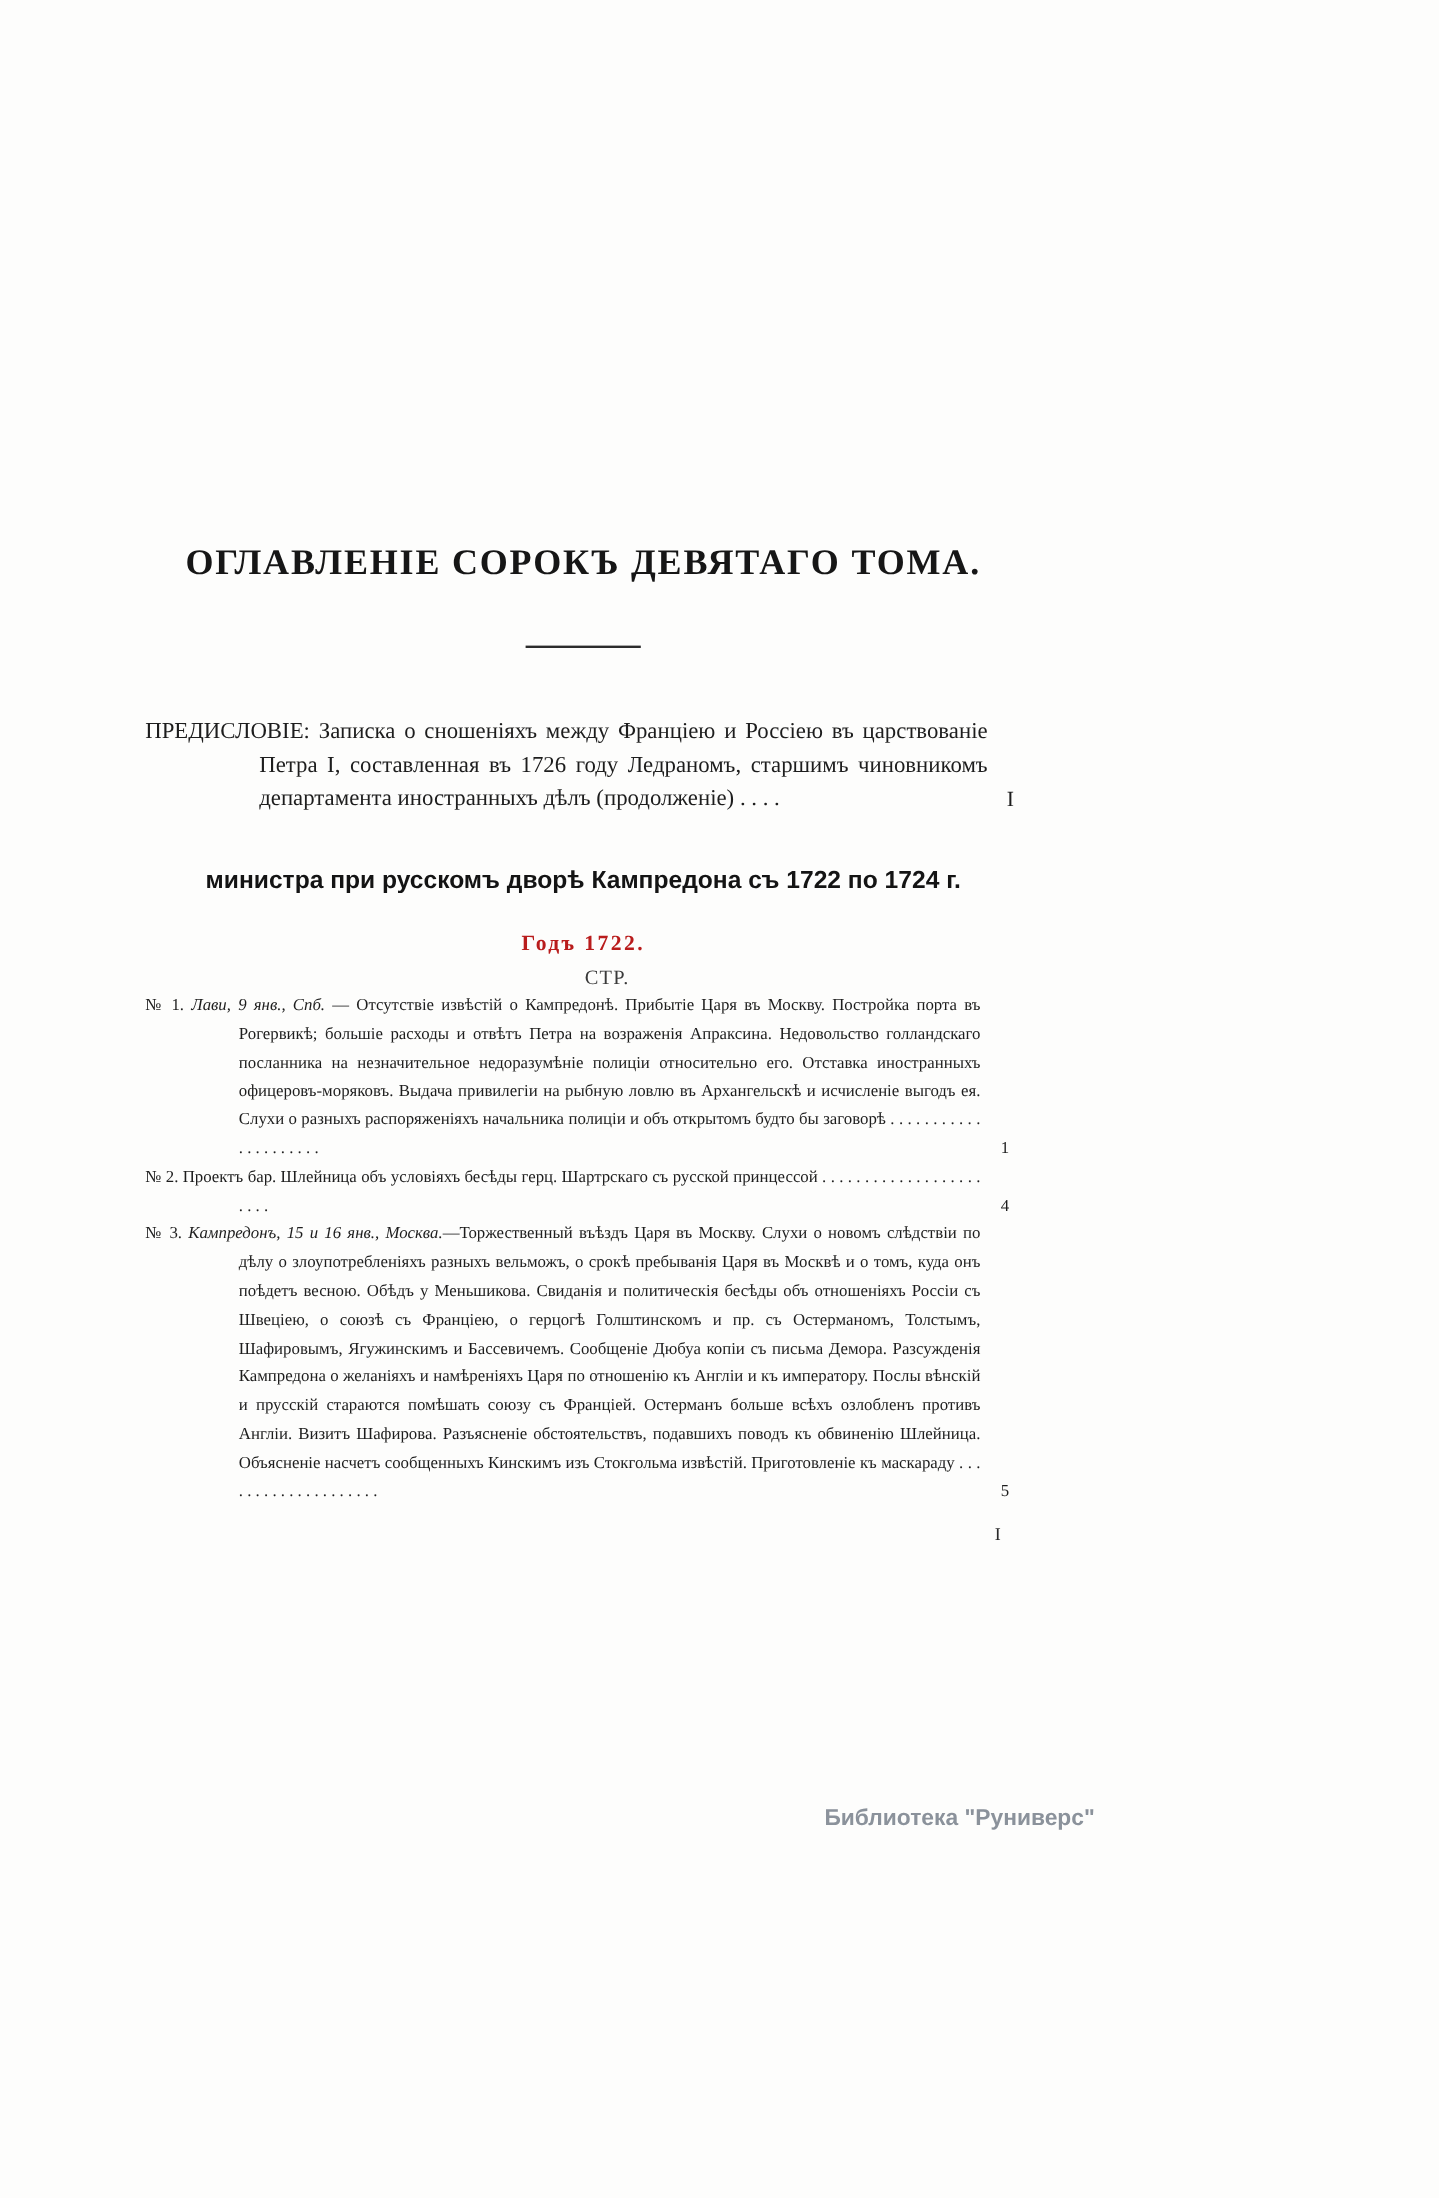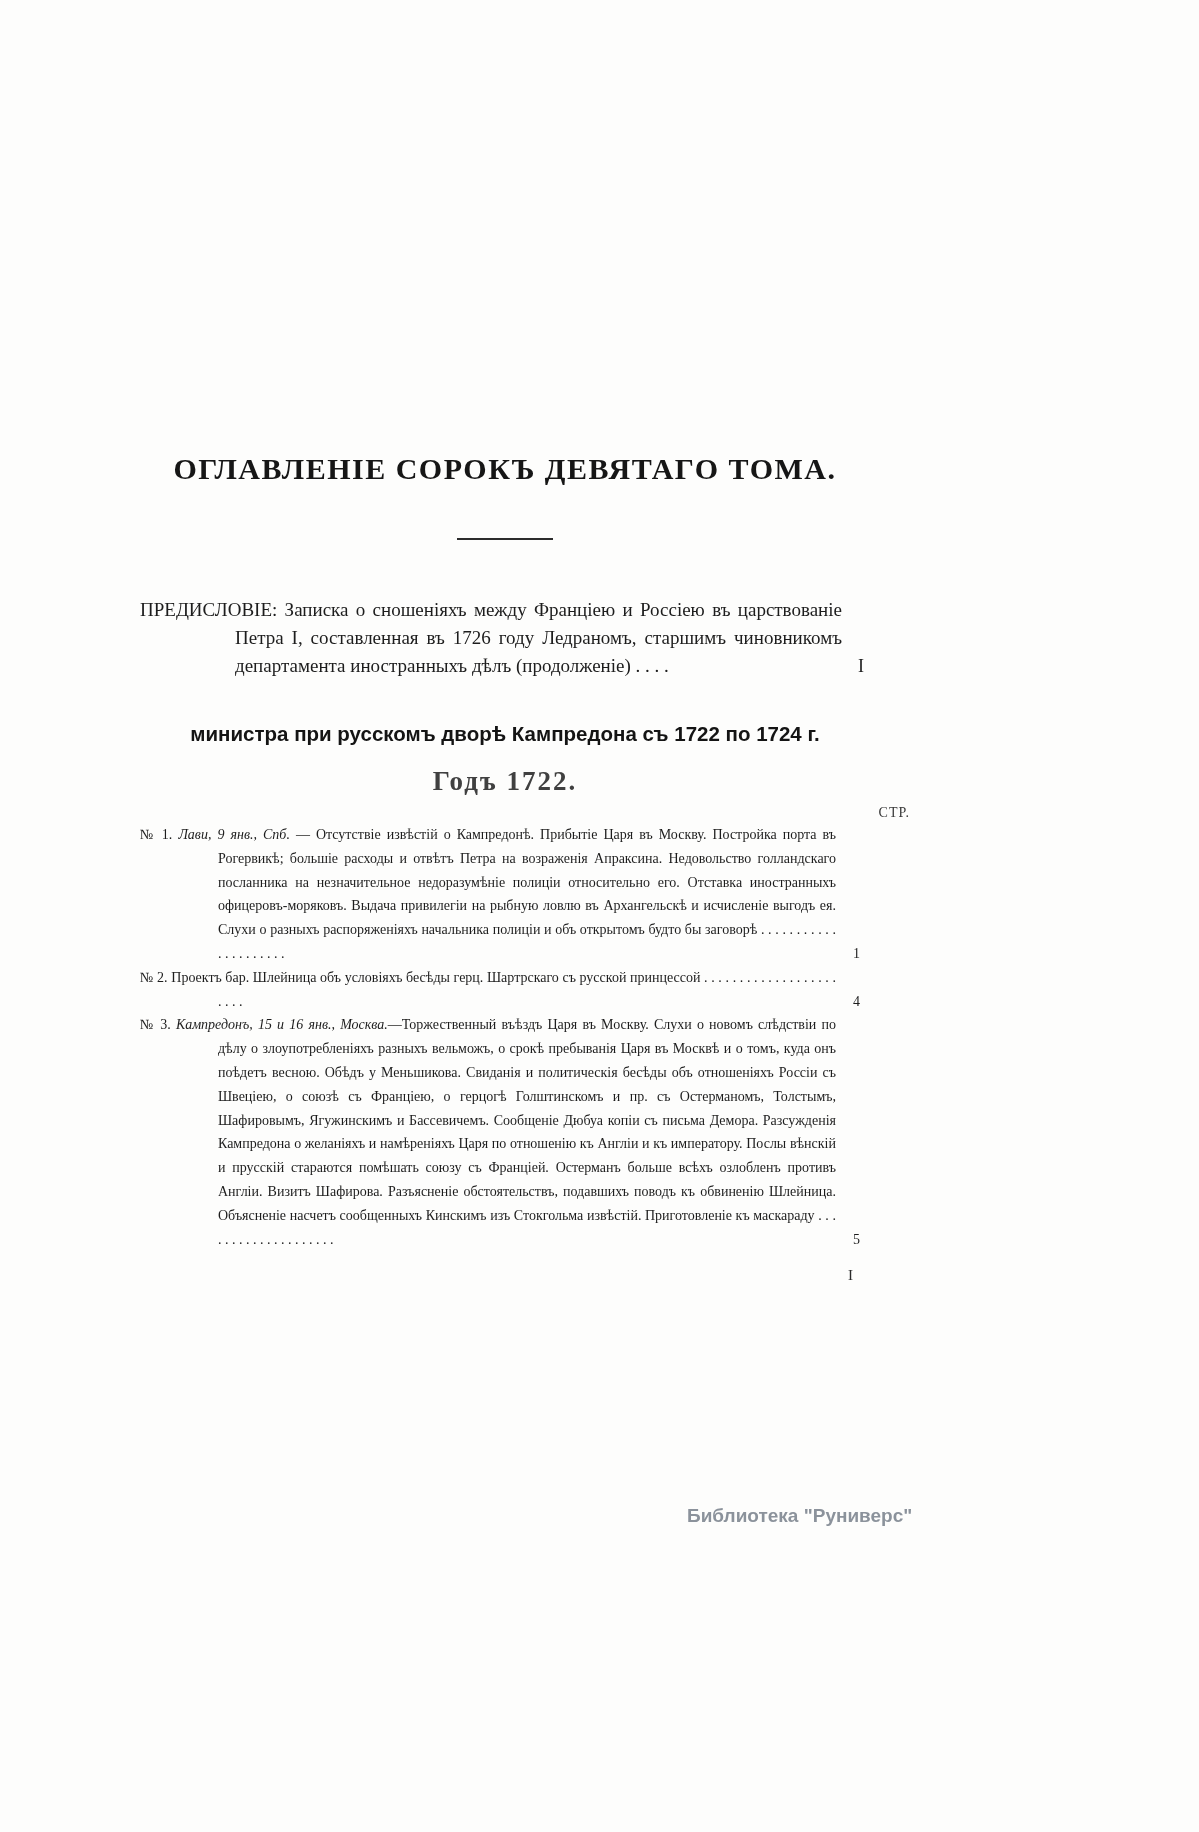--- a/index.html
+++ b/index.html
@@ -10,21 +10,21 @@
     color: #1d1d1d;
   }
   .page {
     position: relative;
     width: 1199px; height: 1832px;
     background: #fdfdfc;
     overflow: hidden;
   }
   .column {
     position: absolute;
-    left: 140px; top: 452px;
+    left: 121px; top: 452px;
     width: 730px;
   }
   .title {
     text-align: center;
     font-size: 30px;
     font-weight: bold;
     letter-spacing: 1.5px;
     white-space: nowrap;
     color: #161616;
   }
@@ -55,32 +55,32 @@
     width: 780px;
     text-align: center;
     font-family: "Liberation Sans", "DejaVu Sans", sans-serif;
     font-weight: bold;
     font-size: 20.5px;
     line-height: 31px;
     color: #141414;
   }
   .section-heading div { white-space: nowrap; }
   .year {
-    margin-top: 17px;
+    margin-top: 27px;
     text-align: center;
-    font-size: 27px;
+    font-size: 18px;
     font-weight: bold;
     letter-spacing: 2px;
-    color: #404040;
+    color: #b91c1c;
   }
   .str-label {
-    text-align: right;
+    text-align: center;
     margin-right: -40px;
     margin-top: 8px;
-    font-size: 14px;
+    font-size: 17px;
     letter-spacing: 1px;
     color: #3a3a3a;
   }
   .entries {
     margin-top: 2px;
     font-size: 14px;
     line-height: 23.8px;
     text-align: justify;
   }
   .entry {

